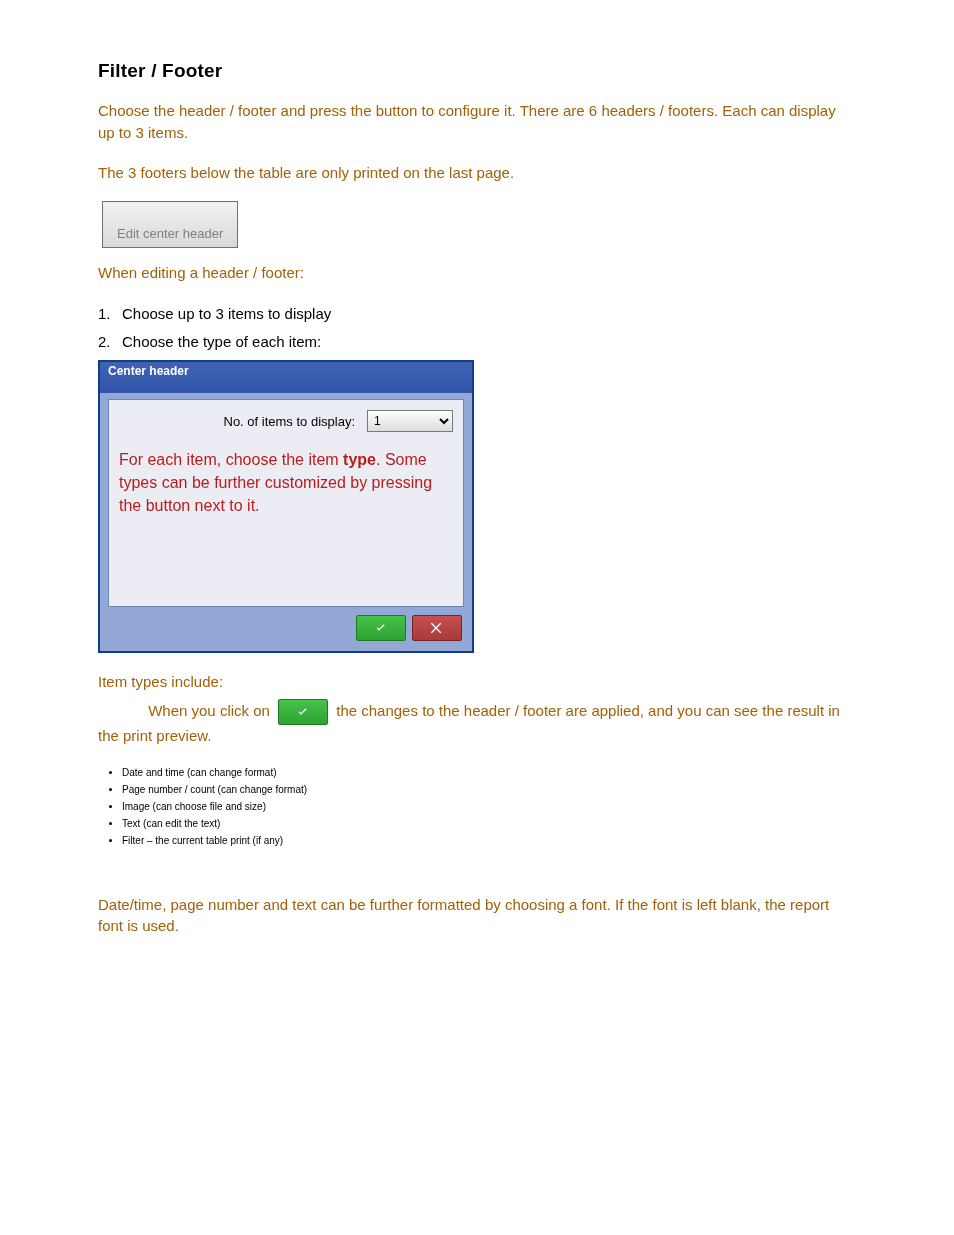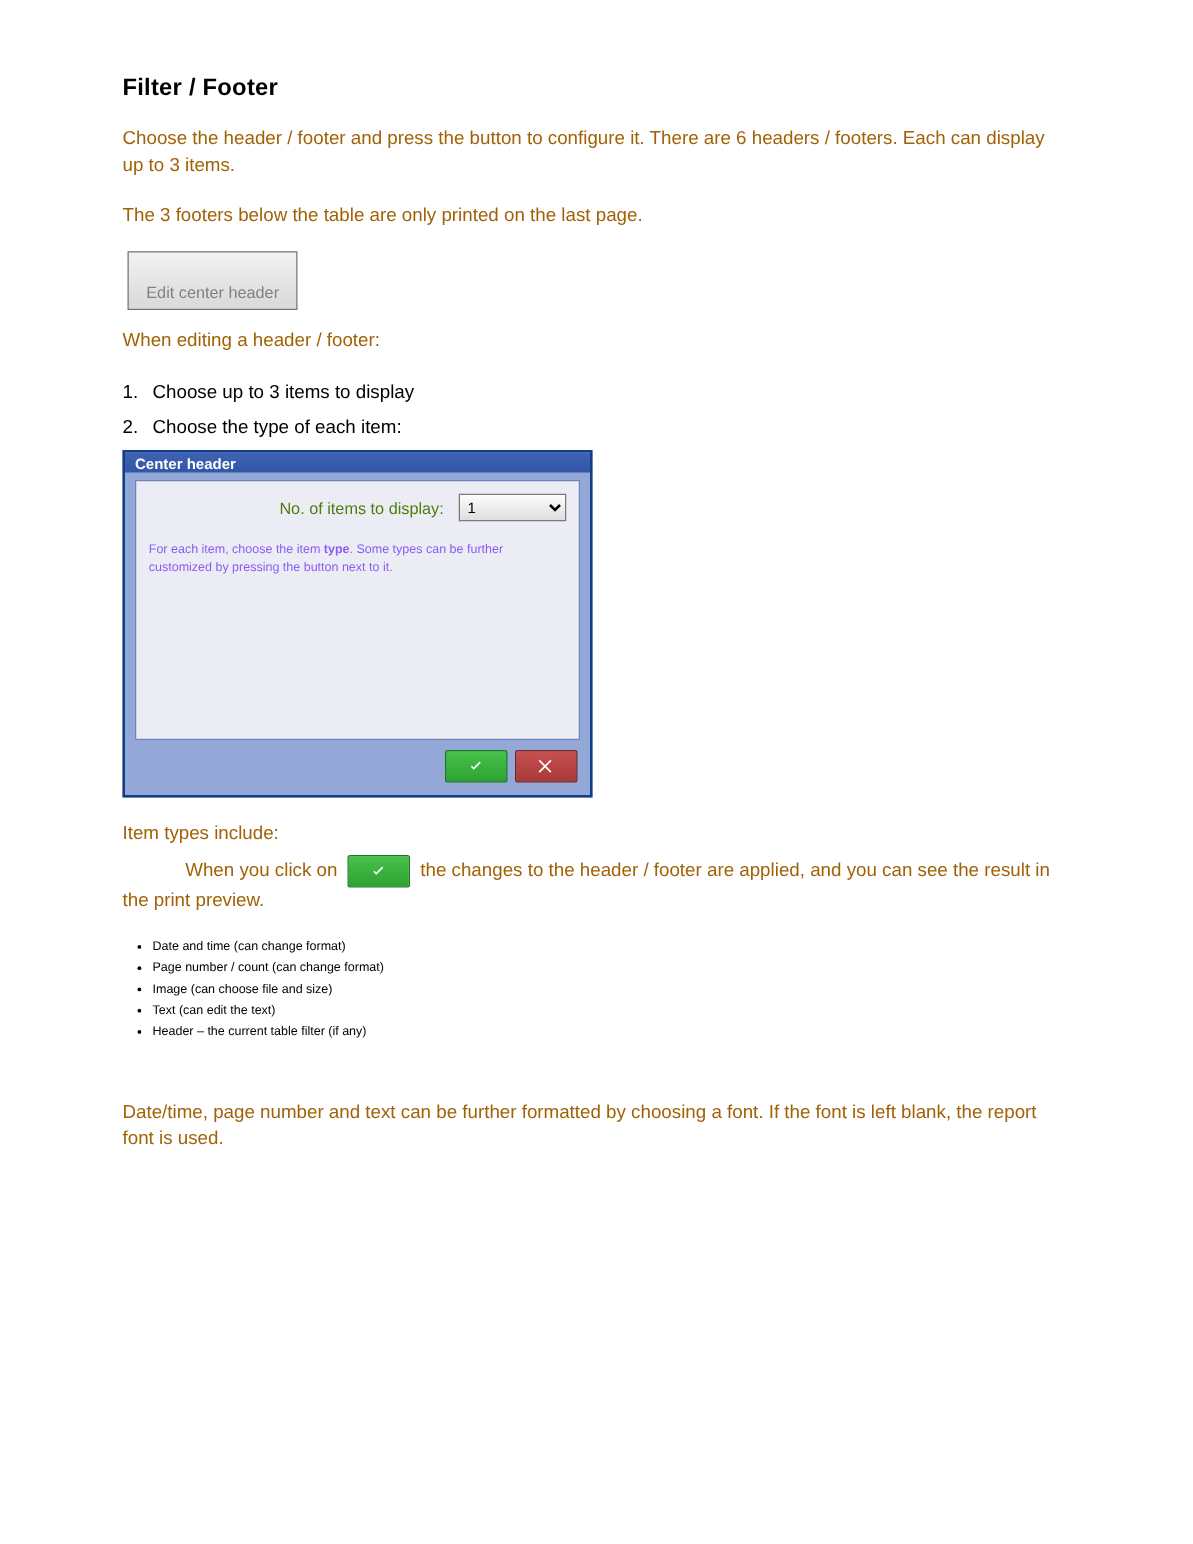--- a/index.html
+++ b/index.html
@@ -58,59 +58,59 @@
     width: 376px;
     border: 2px solid #123e86;
     background: #93a8d6;
     margin: 6px 0 18px 0;
   }
   .dialog .titlebar {
     background: linear-gradient(#3f62b4,#3256a7);
     color: #fff;
     font-weight: bold;
     font-size: 12px;
-    padding: 2px 8px 0 8px;
+    padding: 2px 8px 15px 8px;
     font-family: Tahoma, Arial, sans-serif;
   }
   .dialog .chrome {
     padding: 6px 8px 8px 8px;
   }
   .dialog .body {
     background: #ecedf4;
     border: 1px solid #6f84b8;
     padding: 10px 10px 10px 10px;
     height: 208px;
     position: relative;
   }
   .dialog .body .row {
     display: flex;
     align-items: center;
     justify-content: flex-end;
     gap: 8px;
   }
   .dialog .body .lbl {
     font-size: 13px;
-    color: #4d7c0f;
+    color: #000000;
     flex: 1;
     text-align: right;
     padding-right: 4px;
     font-family: Tahoma, Arial, sans-serif;
   }
   .dialog select {
     font-size: 12px;
     padding: 2px 2px;
     border: 1px solid #7a7a7a;
     background: linear-gradient(#fdfdfd,#dedede);
     height: 22px;
     width: 86px;
     font-family: Tahoma, Arial, sans-serif;
   }
   .dialog .explain {
-    font-size: 10px;
-    color: #8b5cf6;
+    font-size: 16px;
+    color: #b91c1c;
     margin-top: 16px;
     line-height: 1.45;
     font-family: Tahoma, Arial, sans-serif;
   }
   .dialog .footer {
     display: flex;
     justify-content: flex-end;
     gap: 6px;
     padding: 8px 2px 2px 2px;
   }
@@ -220,18 +220,18 @@
       </span>
       <span> the changes to the header / footer are applied, and you can see the result in the print preview.</span>
     </span>
   </div>
 
   <ul class="bullets">
     <li>Date and time (can change format)</li>
     <li>Page number / count (can change format)</li>
     <li>Image (can choose file and size)</li>
     <li>Text (can edit the text)</li>
-    <li>Header – the current table filter (if any)</li>
+    <li>Filter – the current table print (if any)</li>
   </ul>
 
   <div class="p final-block">Date/time, page number and text can be further formatted by choosing a font.  If the font is left blank, the report font is used.</div>
 
 </div>
 
 </body></html>

